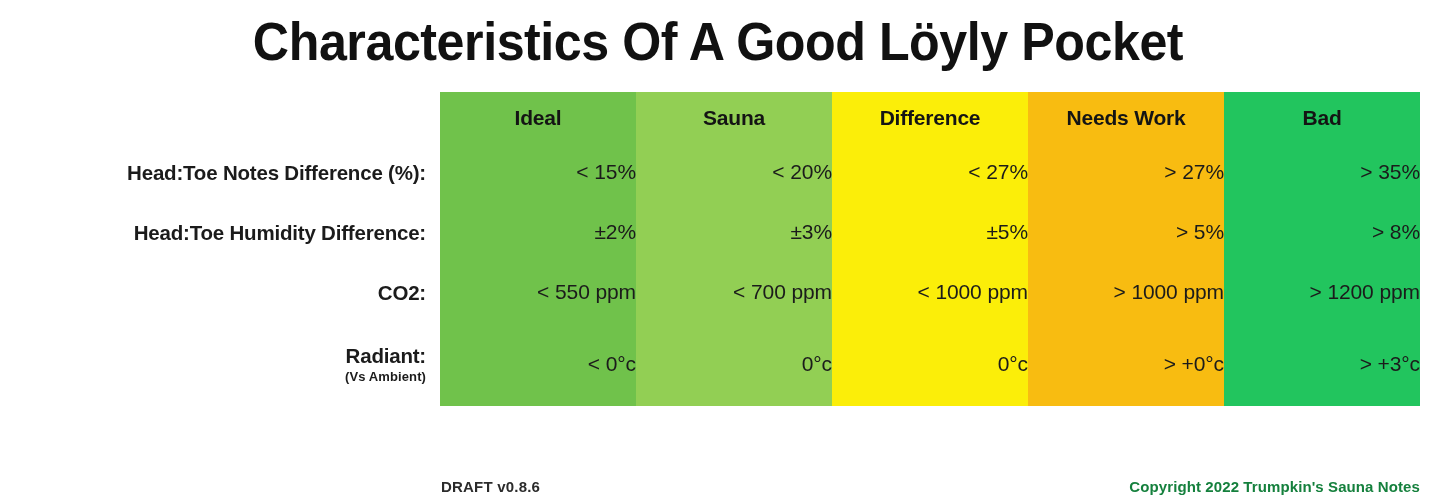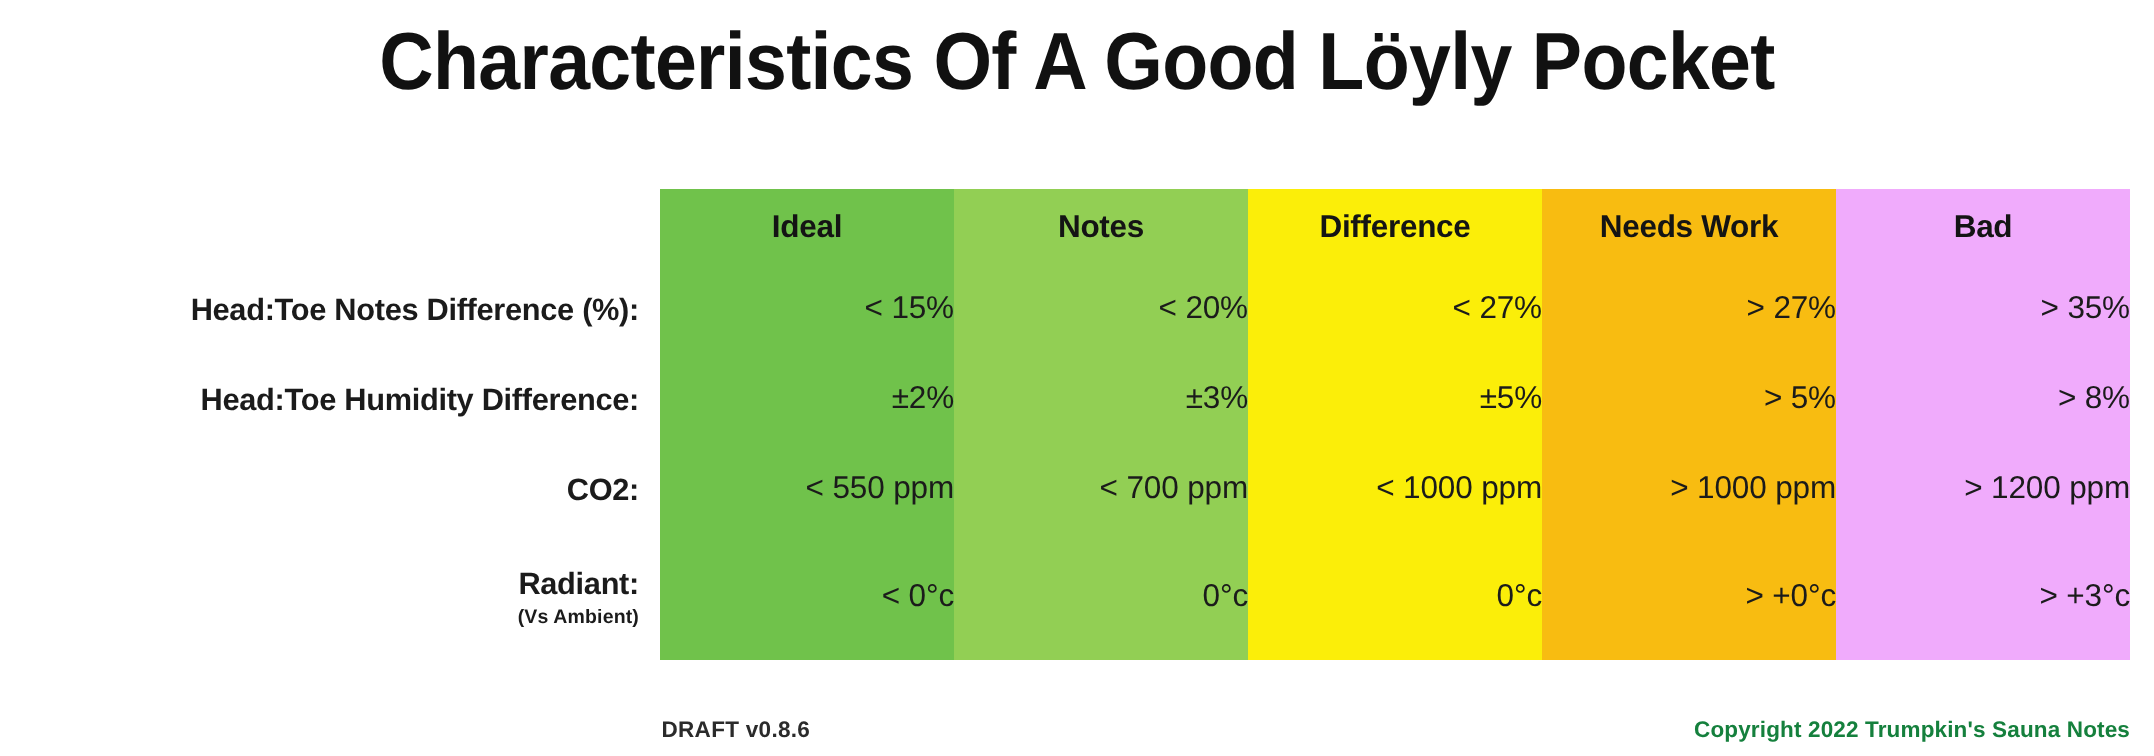--- a/index.html
+++ b/index.html
@@ -40,21 +40,20 @@
     left: 0;
     top: 92px;
     width: 1436px;
     height: 384px;
   }
 
   table.grid {
     border-collapse: collapse;
     width: 1420px;
     table-layout: fixed;
-    margin-top: 34px;
   }
 
   col.labelcol { width: 440px; }
   col.datacol  { width: 196px; }
 
   
   td.rowlabel {
     text-align: right;
     vertical-align: middle;
     padding: 0 14px 0 0;
@@ -104,21 +103,21 @@
     border: 0;
     white-space: nowrap;
   }
   tr.r-radiant td.cell { height: 84px; }
 
   
   .c-ideal   { background: #70c24b; }
   .c-good    { background: #92cf54; }
   .c-accept  { background: #fbee09; }
   .c-needs   { background: #f8bc11; }
-  .c-bad     { background: #f0abfc; }
+  .c-bad     { background: #22c55e; }
 
   
   #footer {
     position: absolute;
     left: 0;
     top: 478px;
     width: 1436px;
     height: 26px;
   }
   #draft {
@@ -153,21 +152,21 @@
       <col class="datacol">
         <col class="datacol">
         <col class="datacol">
         <col class="datacol">
         <col class="datacol">
     </colgroup>
     <thead>
       <tr>
         <th class="rowlabel"></th>
         <th class="hdr c-ideal">Ideal</th>
-        <th class="hdr c-good">Notes</th>
+        <th class="hdr c-good">Sauna</th>
         <th class="hdr c-accept">Difference</th>
         <th class="hdr c-needs">Needs Work</th>
         <th class="hdr c-bad">Bad</th>
       </tr>
     </thead>
     <tbody>
       <tr class="r-temppct">
         <td class="rowlabel">Head:Toe Notes Difference (%):</td>
         <td class="cell c-ideal">&lt; 15%</td>
         <td class="cell c-good">&lt; 20%</td>

